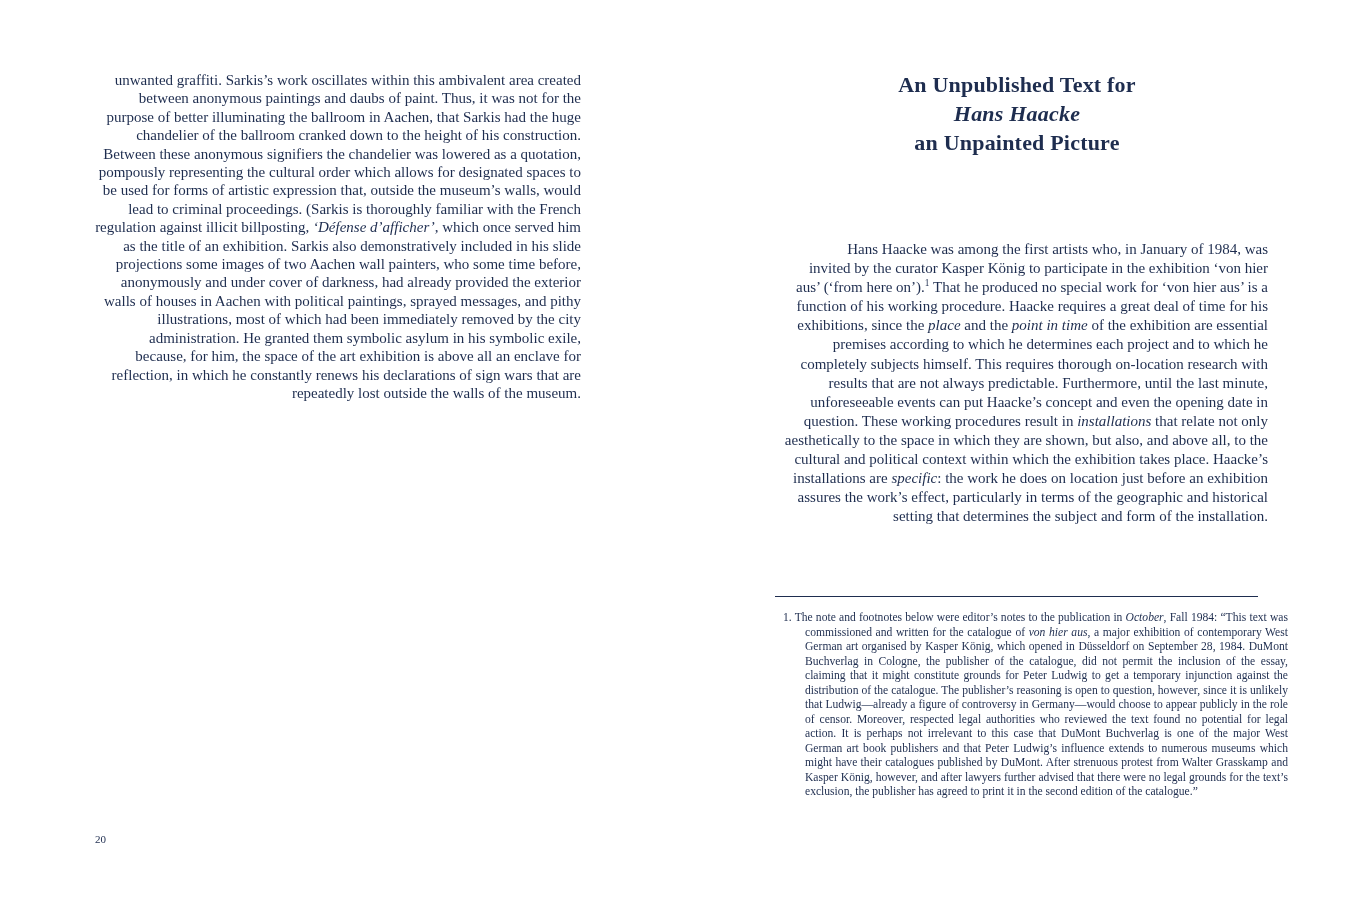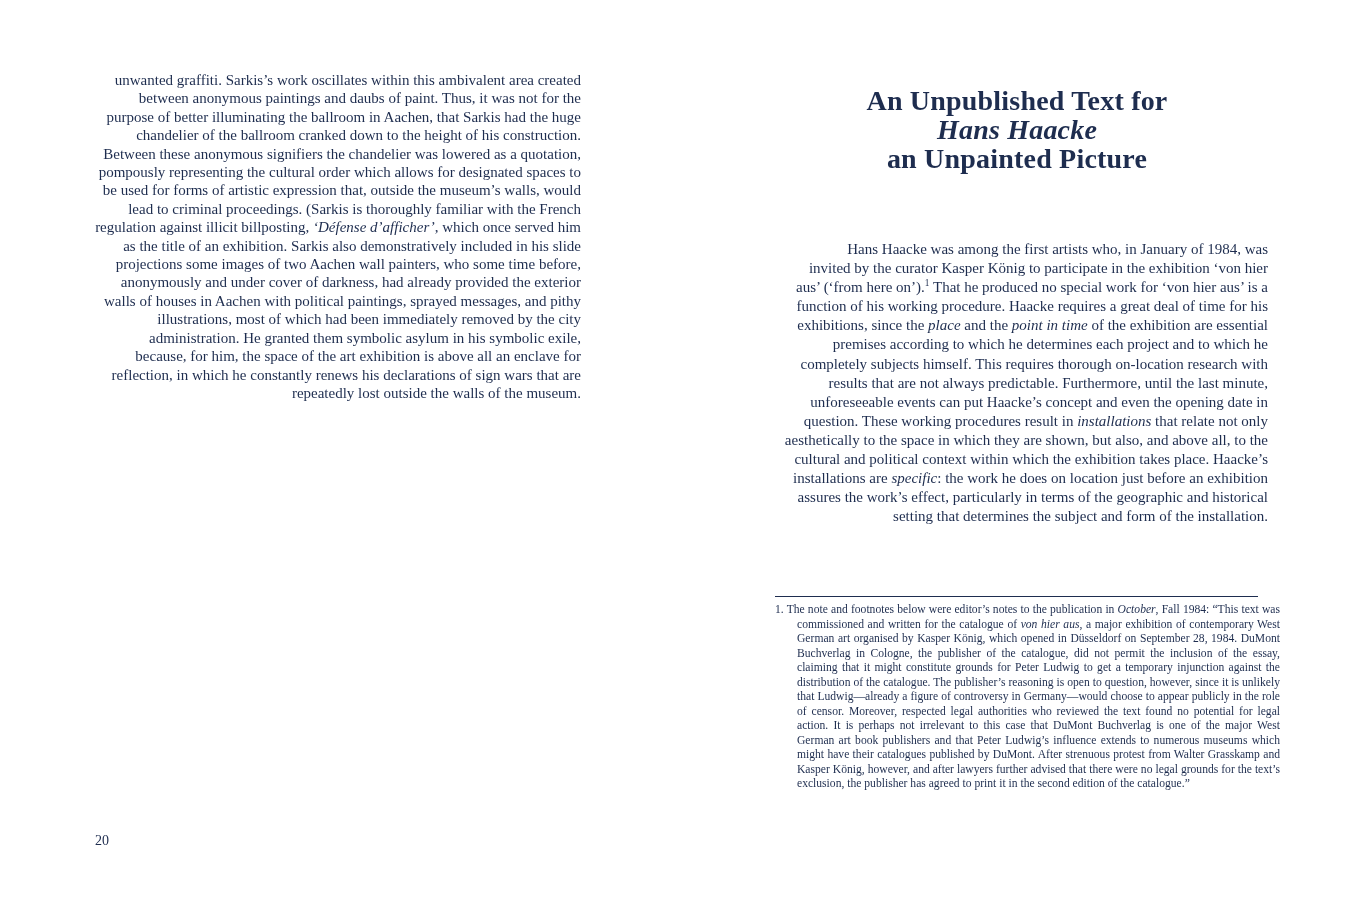--- a/index.html
+++ b/index.html
@@ -46,25 +46,25 @@
   em { font-style: italic; }
   sup {
     font-size: 0.62em;
     vertical-align: super;
     line-height: 0;
   }
 
   .title {
     position: absolute;
     left: 99px;
-    top: 86px;
+    top: 70px;
     width: 484px;
     margin: 0;
     text-align: center;
-    font-size: 28px;
+    font-size: 22px;
     font-weight: bold;
     line-height: 29px;
     letter-spacing: 0.2px;
   }
   .title-line { display: block; }
   .author {
     font-style: italic;
   }
 
   .footnote-rule {
@@ -74,31 +74,31 @@
     width: 483px;
     margin: 0;
     border: none;
     border-top: 1px solid #1e2d4f;
   }
   .footnote {
     position: absolute;
     left: 99px;
     top: 603px;
     width: 483px;
-    margin: 0;
+    margin: 8px;
     font-size: 11.6px;
     line-height: 14.5px;
     text-align: justify;
     padding-left: 22px;
     text-indent: -22px;
   }
 
   .page-number {
     position: absolute;
-    font-size: 14px;
+    font-size: 11px;
     top: 833px;
   }
   .pn-left  { left: 95px; }
   .pn-right {
     left: 99px;
     width: 483px;
     text-align: right;
   }
 </style>
 </head>

